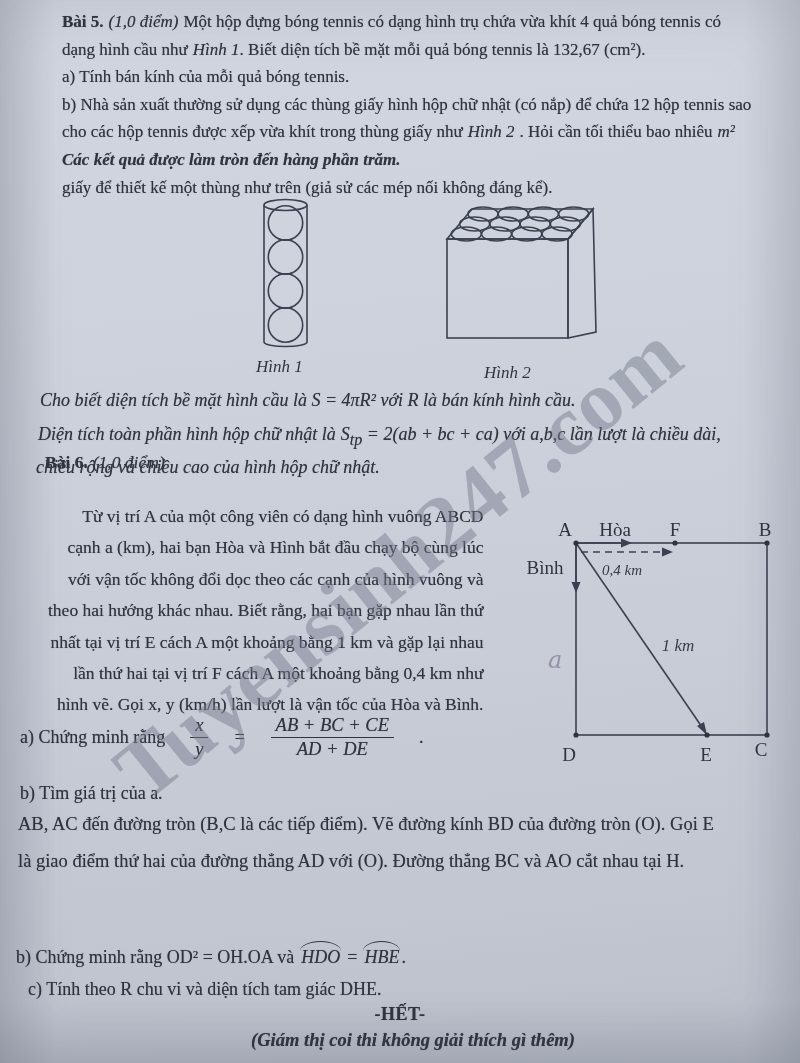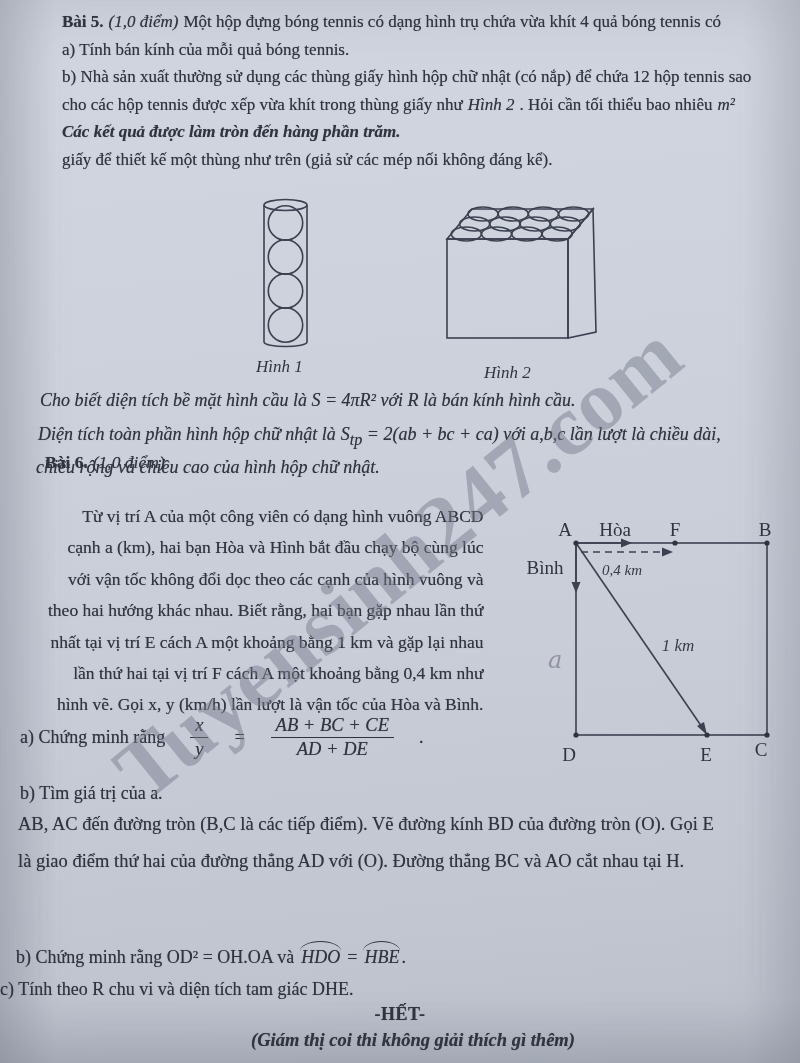--- a/index.html
+++ b/index.html
@@ -67,20 +67,21 @@
   .hand{font-family:"DejaVu Serif",serif;font-style:italic;font-size:24px;fill:rgba(115,110,132,.62);}
   .stroke{stroke:#3b4150;fill:none;stroke-width:1.6;}
 </style>
 </head>
 <body>
 
 <div id="page">
 
   <div class="txt" id="bai5">
     <div class="line"><span class="bd seg">Bài 5.</span><span class="it seg">(1,0 điểm)</span><span>Một hộp đựng bóng tennis có dạng hình trụ chứa vừa khít 4 quả bóng tennis có</span></div>
+    <div class="line"><span class="seg">dạng hình cầu như</span><span class="it">Hình 1</span><span>. Biết diện tích bề mặt mỗi quả bóng tennis là 132,67 (cm²).</span></div>
     <div class="line"><span>a) Tính bán kính của mỗi quả bóng tennis.</span></div>
     <div class="line"><span>b) Nhà sản xuất thường sử dụng các thùng giấy hình hộp chữ nhật (có nắp) để chứa 12 hộp tennis sao</span></div>
     <div class="line"><span class="seg">cho các hộp tennis được xếp vừa khít trong thùng giấy như</span><span class="it seg">Hình 2</span><span class="seg">. Hỏi cần tối thiểu bao nhiêu</span><span class="it">m²</span></div>
     <div class="line" id="note-line"><span>Các kết quả được làm tròn đến hàng phần trăm.</span></div>
     <div class="line"><span>giấy để thiết kế một thùng như trên (giả sử các mép nối không đáng kể).</span></div>
   </div>
 
   <svg class="fig" style="left:262px;top:198px;" width="48" height="152" viewBox="0 0 48 152">
     <ellipse class="stroke" cx="23.5" cy="7" rx="21.5" ry="5.5"></ellipse>
     <line class="stroke" x1="2" y1="7" x2="2" y2="144"></line>
@@ -179,20 +180,20 @@
     <span>.</span>
   </div>
 
   <div class="txt part" style="left:20px;top:783px;"><span>b) Tìm giá trị của a.</span></div>
 
   <div class="txt" id="bai7">
     <div class="line"><span>AB, AC đến đường tròn (B,C là các tiếp điểm). Vẽ đường kính BD của đường tròn (O). Gọi E</span></div>
     <div class="line"><span>là giao điểm thứ hai của đường thẳng AD với (O). Đường thẳng BC và AO cắt nhau tại H.</span></div>
   </div>
   <div class="txt part" style="left:16px;top:947px;"><span class="seg">b) Chứng minh rằng OD² = OH.OA và</span><span class="arc">HDO</span><span class="seg" style="margin-left:5px;">=</span><span class="arc">HBE</span><span>.</span></div>
-  <div class="txt part" style="left:0;top:979px;"><span>c) Tính theo R chu vi và diện tích tam giác DHE.</span></div>
+  <div class="txt part" style="left:28px;top:979px;"><span>c) Tính theo R chu vi và diện tích tam giác DHE.</span></div>
 
   <div class="txt center" id="footer-end" style="top:1004px;"><span>-HẾT-</span></div>
   <div class="txt center" id="footer-note" style="top:1030px;padding-left:13px;"><span>(Giám thị coi thi không giải thích gì thêm)</span></div>
 
   <div id="watermark"><span>Tuyensinh247.com</span></div>
 
 </div>
 
 </body></html>

